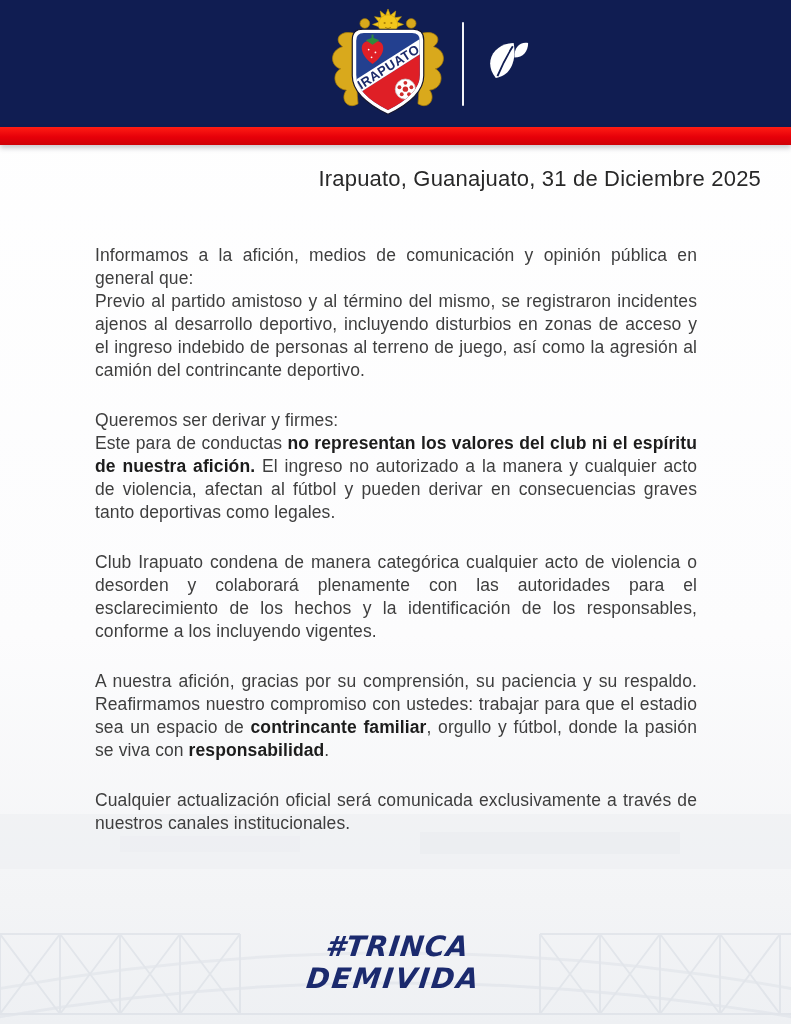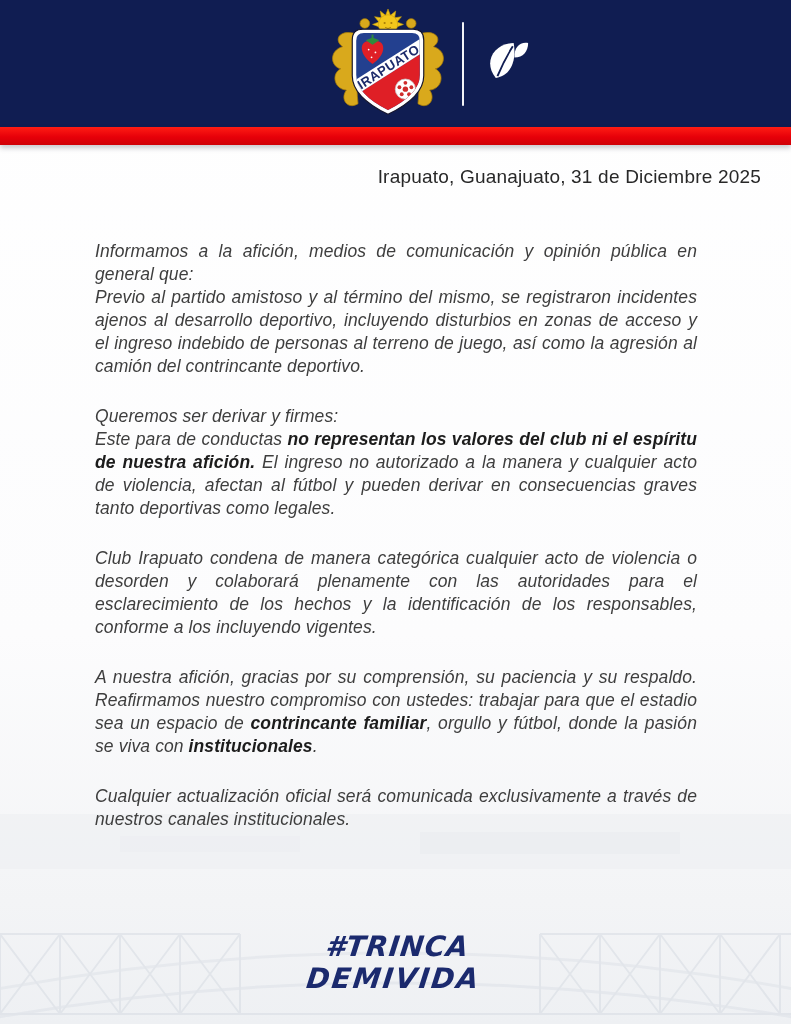--- a/index.html
+++ b/index.html
@@ -36,26 +36,26 @@
   .red-stripe {
     height: 18px;
     background: linear-gradient(180deg, #ff1d14 0%, var(--stripe_red, #e70009) 55%, #cf0007 100%);
     box-shadow: 0 3px 5px rgba(40,40,60,.25);
   }
 
   
   .date-line {
     margin: 21px 30px 0 0;
     text-align: right;
-    font-size: 19px; font-weight: 500;
+    font-size: 22px; font-weight: 500;
     color: #282828; letter-spacing: .2px;
   }
 
   
-  .content { position: relative; z-index: 2; margin: 52px 94px 0 95px; font-style: italic; }
+  .content { position: relative; z-index: 2; margin: 52px 94px 0 95px; }
   .para {
     font-size: 17.5px; line-height: 23px;
     text-align: justify;
     color: var(--body_text, #3e3e3e);
     letter-spacing: .1px;
     margin: 0 0 27px 0;
   }
   .para strong { font-weight: 700; color: #1c1c1c; }
 
   
@@ -155,21 +155,21 @@
   </div>
 
   <div class="red-stripe"></div>
 
   <div class="date-line">Irapuato, Guanajuato, 31 de Diciembre 2025</div>
 
   <div class="content">
       <p class="para"><span>Informamos a la afición, medios de comunicación y opinión pública en general que:</span><br><span>Previo al partido amistoso y al término del mismo, se registraron incidentes ajenos al desarrollo deportivo, incluyendo disturbios en zonas de acceso y el ingreso indebido de personas al terreno de juego, así como la agresión al camión del contrincante deportivo.</span></p>
       <p class="para"><span>Queremos ser derivar y firmes:</span><br><span>Este para de conductas </span><strong>no representan los valores del club ni el espíritu de nuestra afición.</strong><span> El ingreso no autorizado a la manera y cualquier acto de violencia, afectan al fútbol y pueden derivar en consecuencias graves tanto deportivas como legales.</span></p>
       <p class="para"><span>Club Irapuato condena de manera categórica cualquier acto de violencia o desorden y colaborará plenamente con las autoridades para el esclarecimiento de los hechos y la identificación de los responsables, conforme a los incluyendo vigentes.</span></p>
-      <p class="para"><span>A nuestra afición, gracias por su comprensión, su paciencia y su respaldo. Reafirmamos nuestro compromiso con ustedes: trabajar para que el estadio sea un espacio de </span><strong>contrincante familiar</strong><span>, orgullo y fútbol, donde la pasión se viva con </span><strong>institucionales</strong><span>.</span></p>
+      <p class="para"><span>A nuestra afición, gracias por su comprensión, su paciencia y su respaldo. Reafirmamos nuestro compromiso con ustedes: trabajar para que el estadio sea un espacio de </span><strong>contrincante familiar</strong><span>, orgullo y fútbol, donde la pasión se viva con </span><strong>responsabilidad</strong><span>.</span></p>
       <p class="para"><span>Cualquier actualización oficial será comunicada exclusivamente a través de nuestros canales institucionales.</span></p>
     </div>
 
   <svg class="watermark" viewBox="0 0 791 240">
     <rect x="0" y="30" width="791" height="55" fill="#edeff2"></rect>
     <rect x="420" y="48" width="260" height="22" fill="#e6e9ed"></rect>
     <rect x="120" y="52" width="180" height="16" fill="#e9ebef"></rect>
     <path d="M-30,210 Q395,128 821,210" stroke="#dfe3e9" stroke-width="3" fill="none"></path>
     <path d="M-30,238 Q395,160 821,238" stroke="#dde1e8" stroke-width="3" fill="none"></path>
     <g stroke="#d7dce3" stroke-width="2" fill="none">

